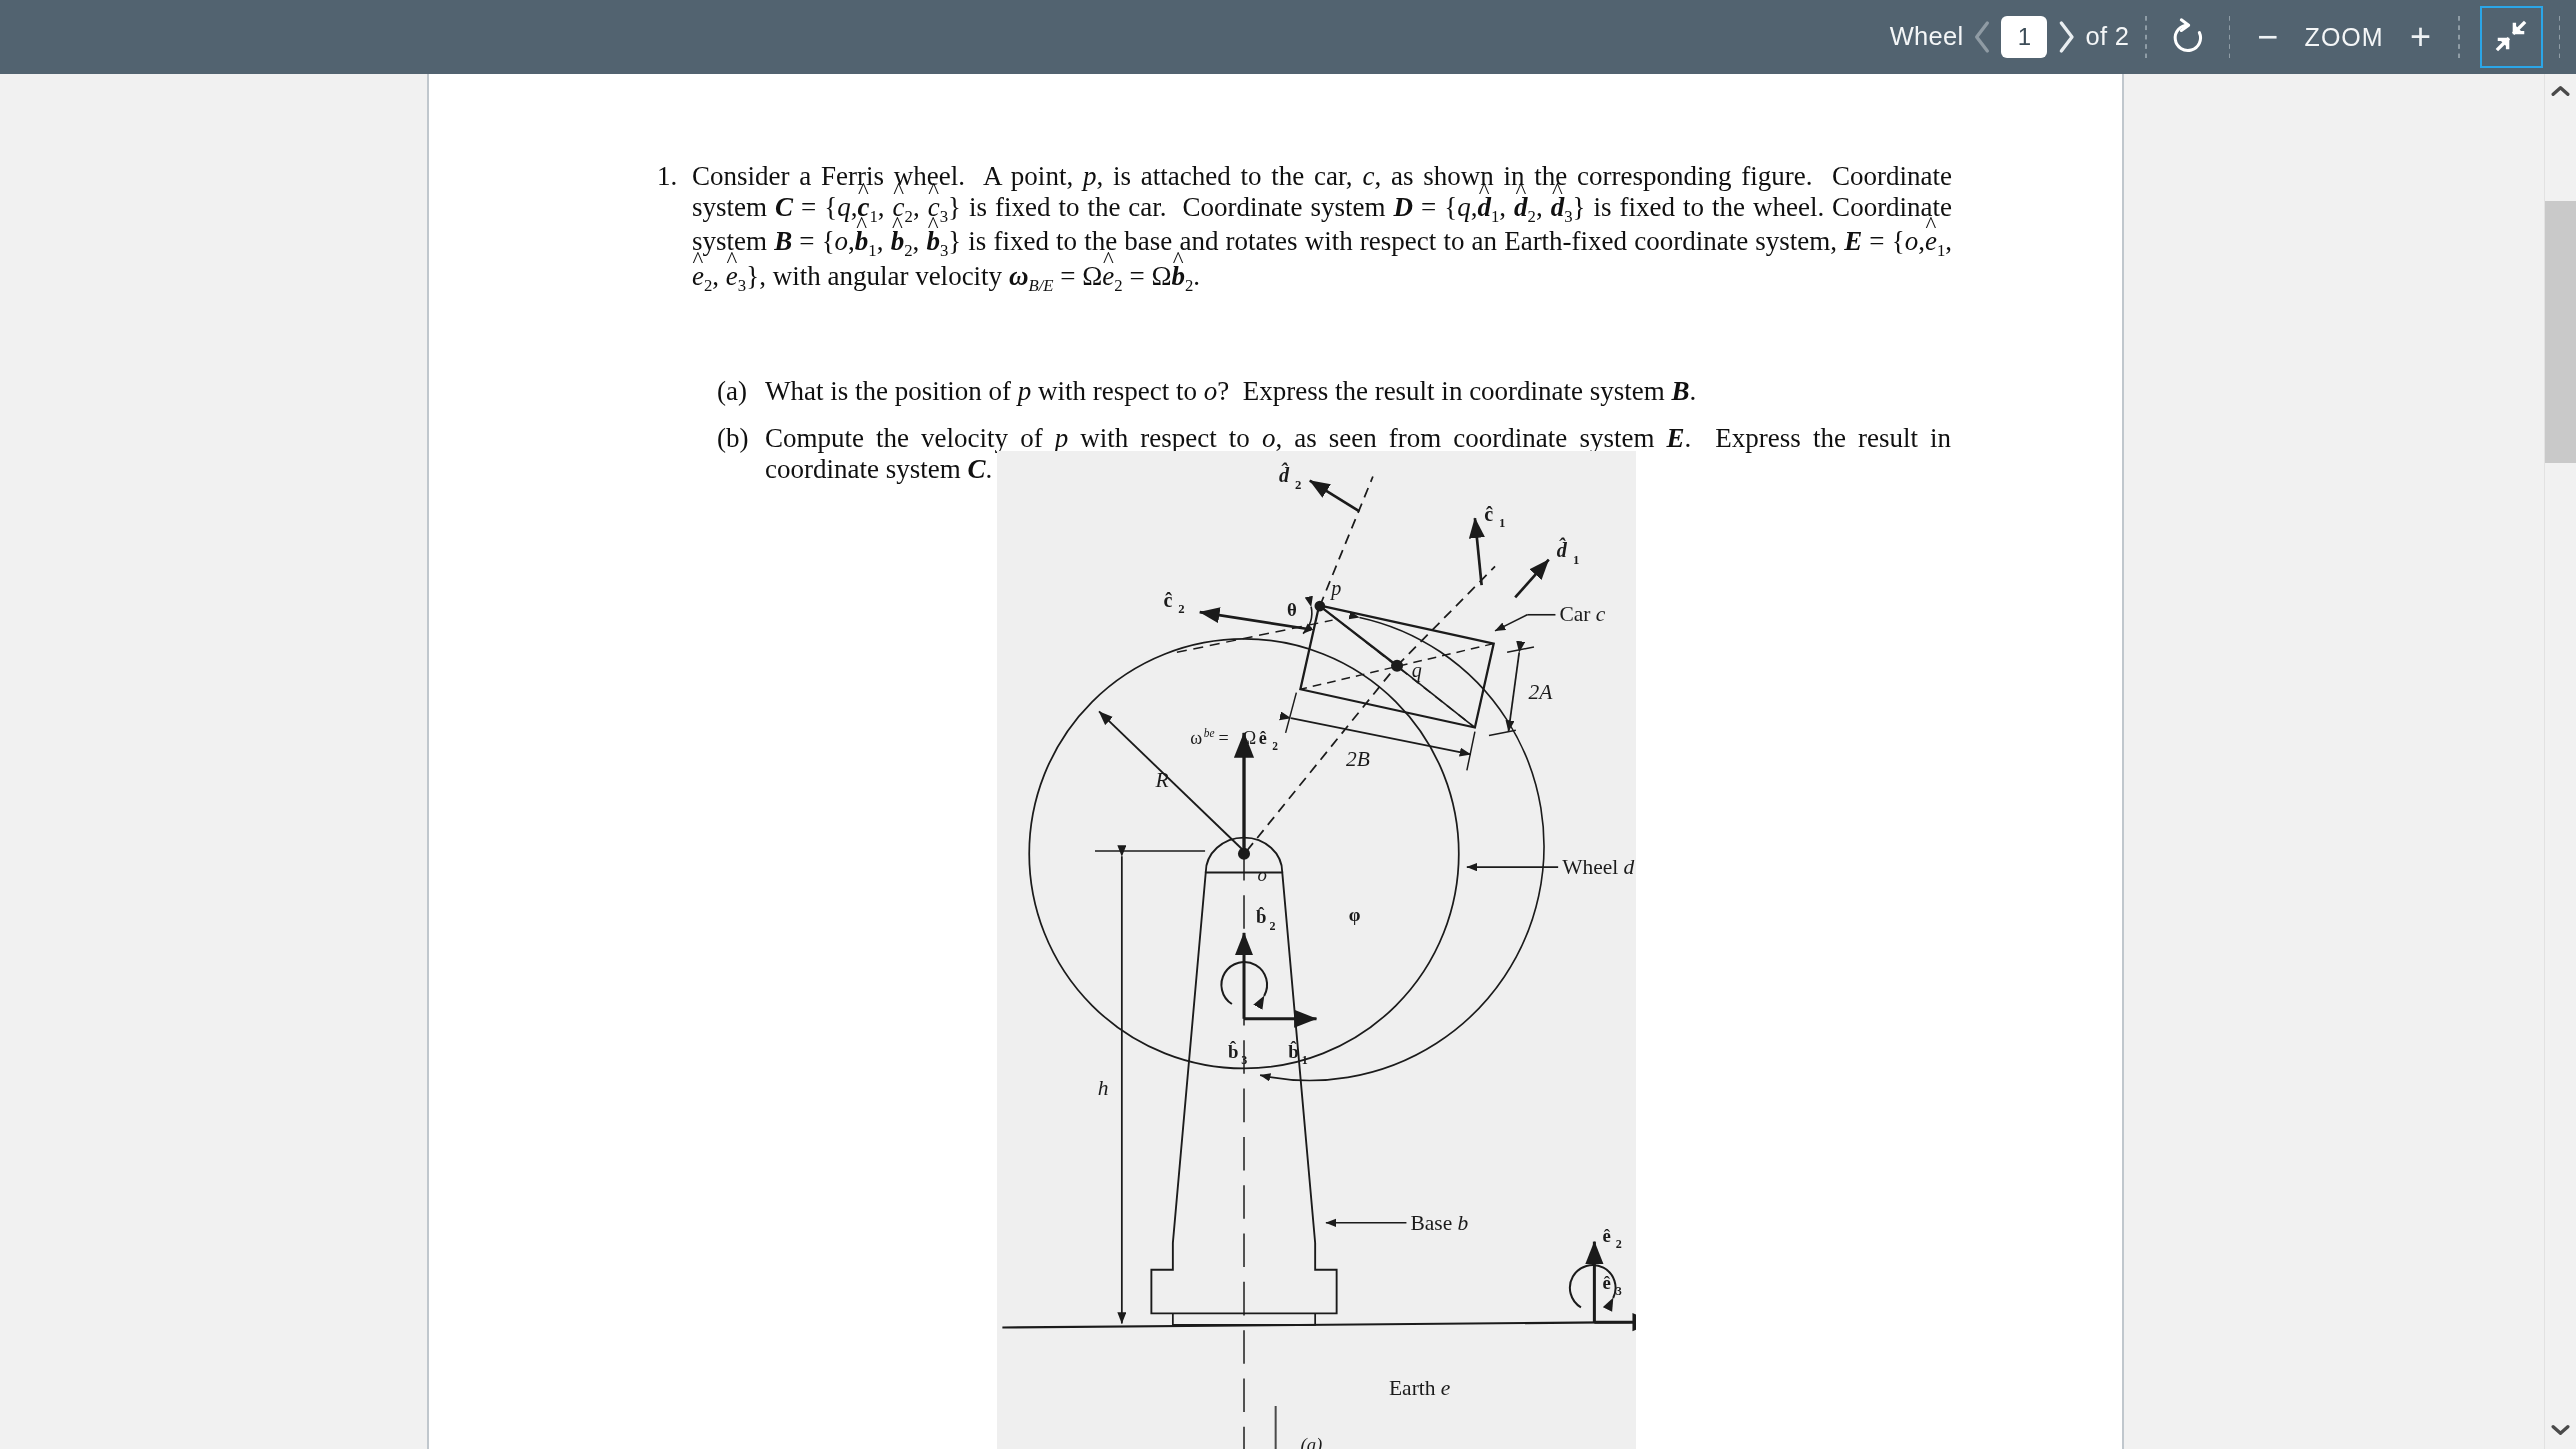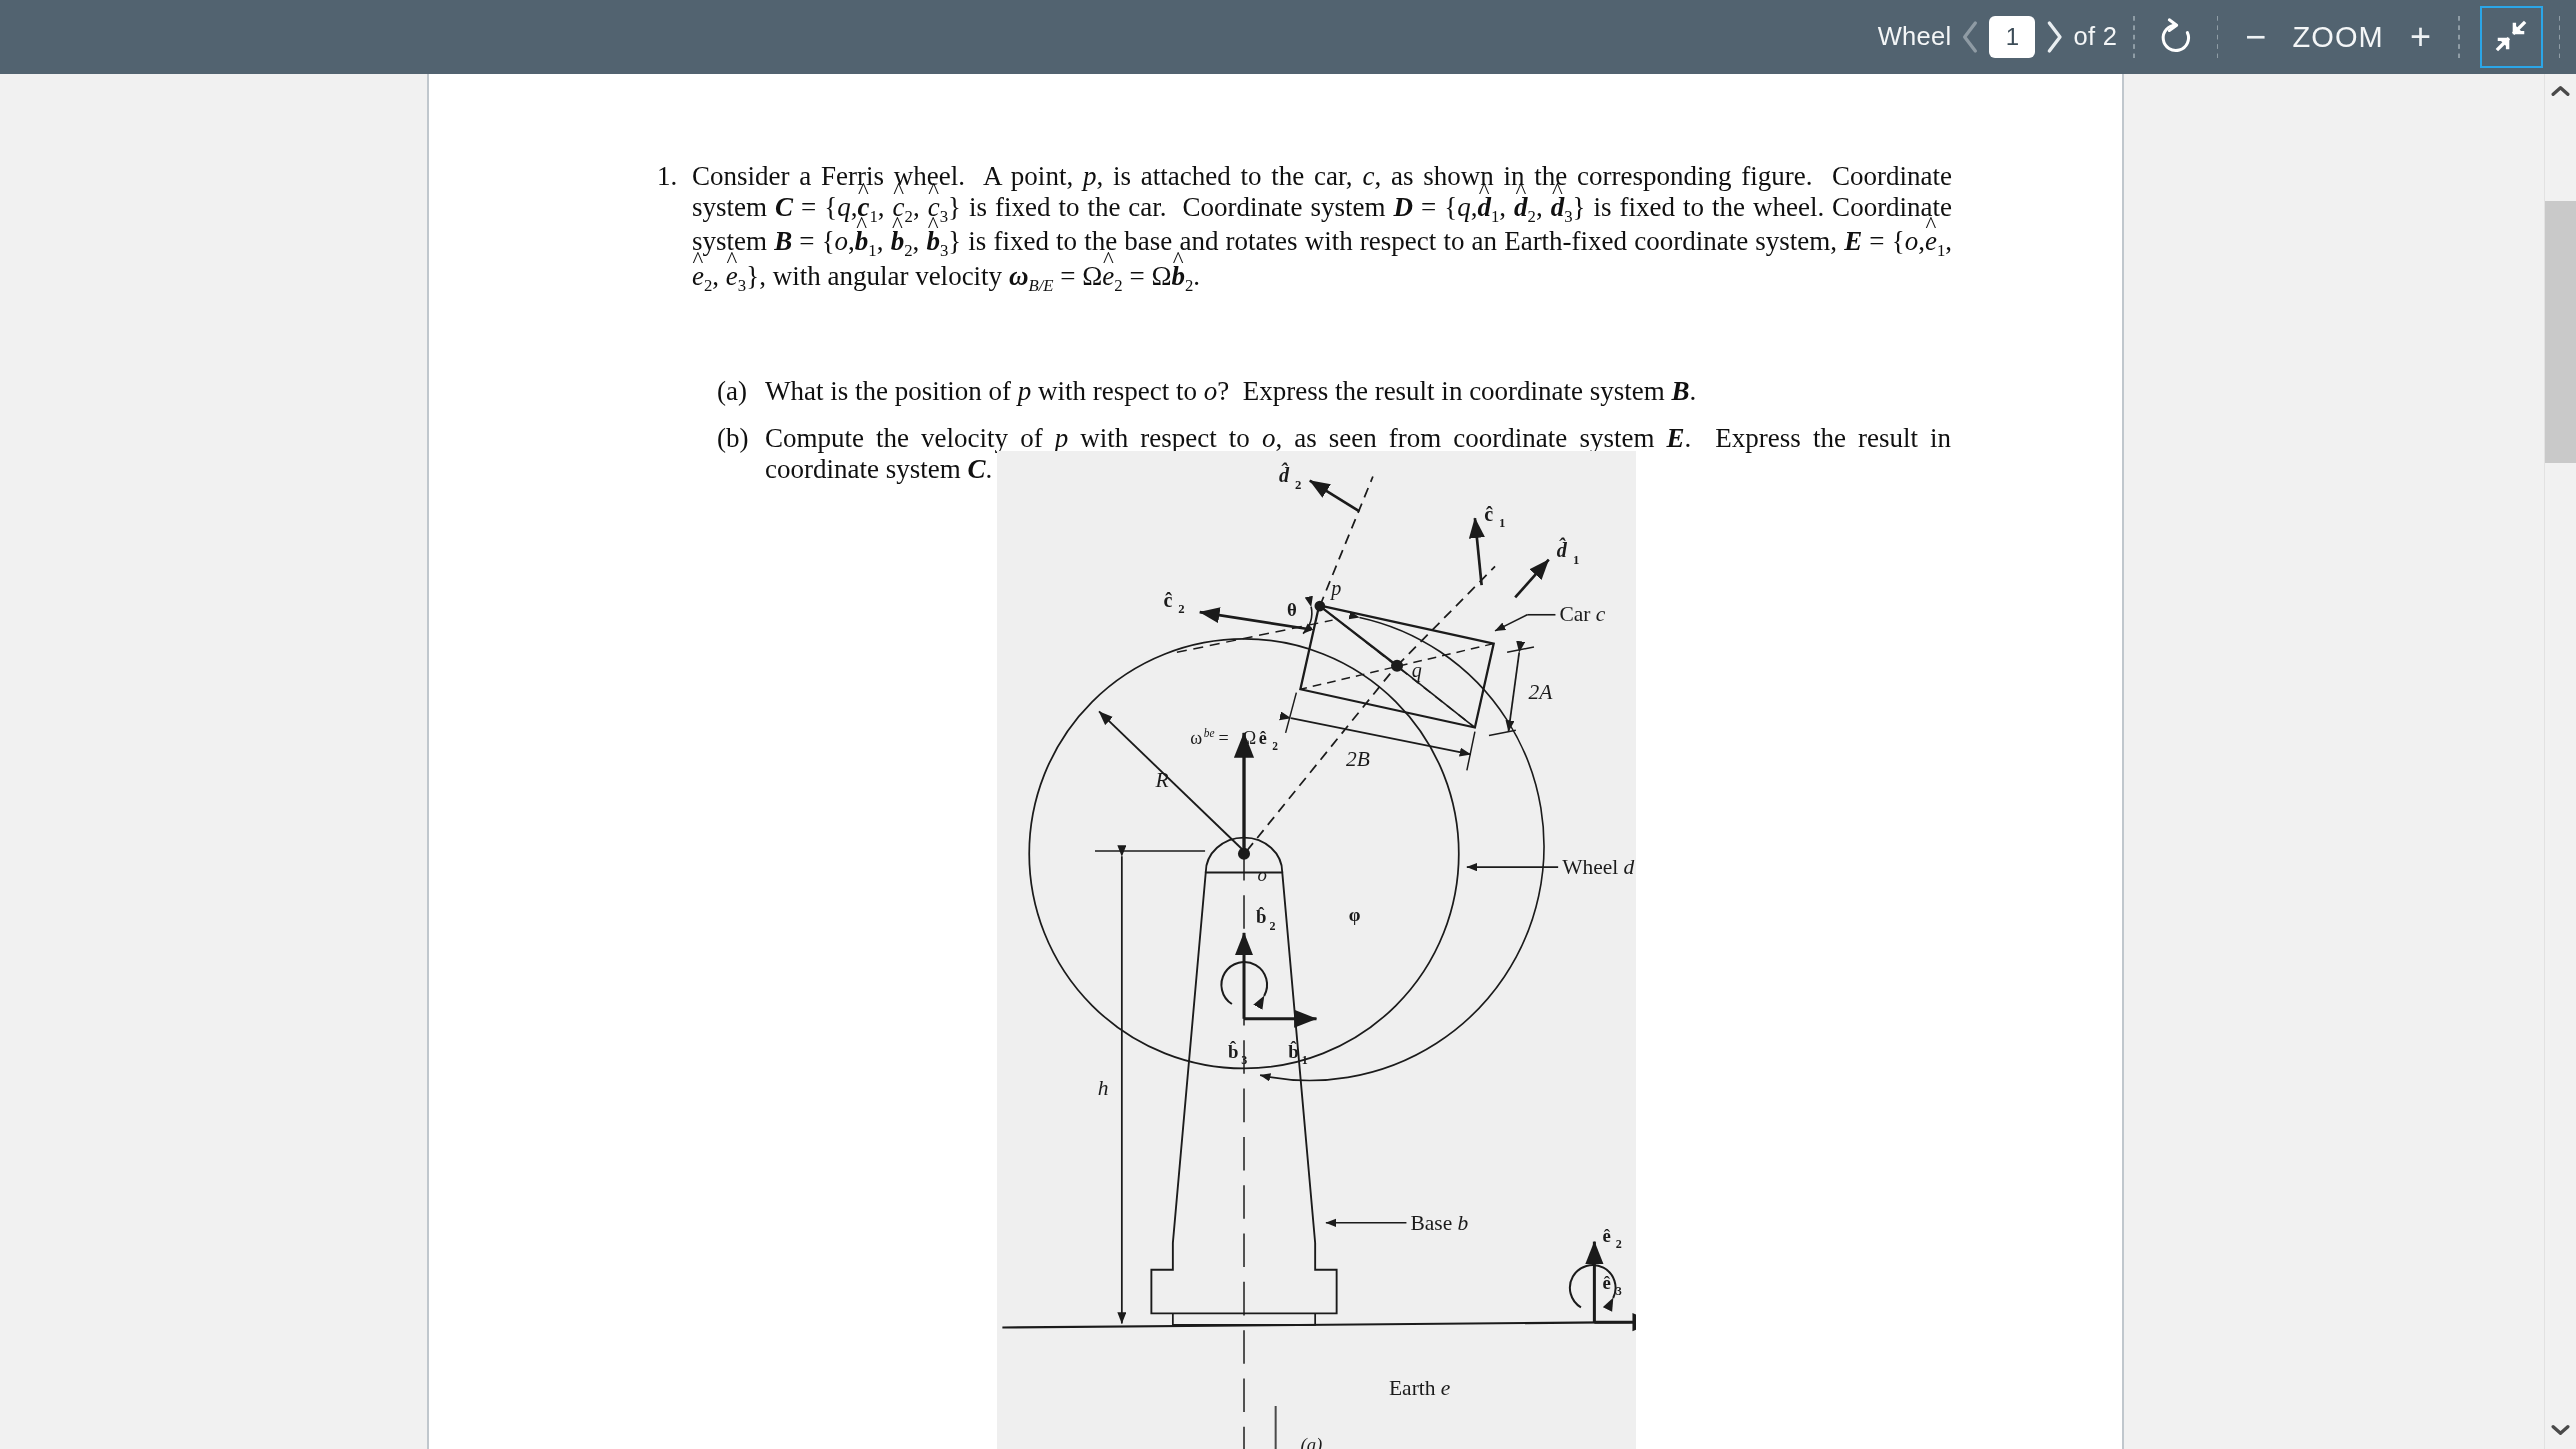--- a/index.html
+++ b/index.html
@@ -38,21 +38,21 @@
     align-items: center;
     height: 74px;
   }
   .tb-label {
     color: #f4f6f7;
     font-size: 25.5px;
     letter-spacing: 0.3px;
     line-height: 1;
     user-select: none;
   }
-  .tb-label.zoomword { font-size: 29px; letter-spacing: 1px; }
+  .tb-label.zoomword { font-size: 25px; letter-spacing: 1px; }
   .tb-chev {
     width: 38px; height: 47px;
     display: flex; align-items: center; justify-content: center;
   }
   .tb-chev svg { display: block; }
   .page-box {
     width: 46px; height: 42px;
     background: #ffffff;
     border-radius: 6px;
     display: flex; align-items: center; justify-content: center;

